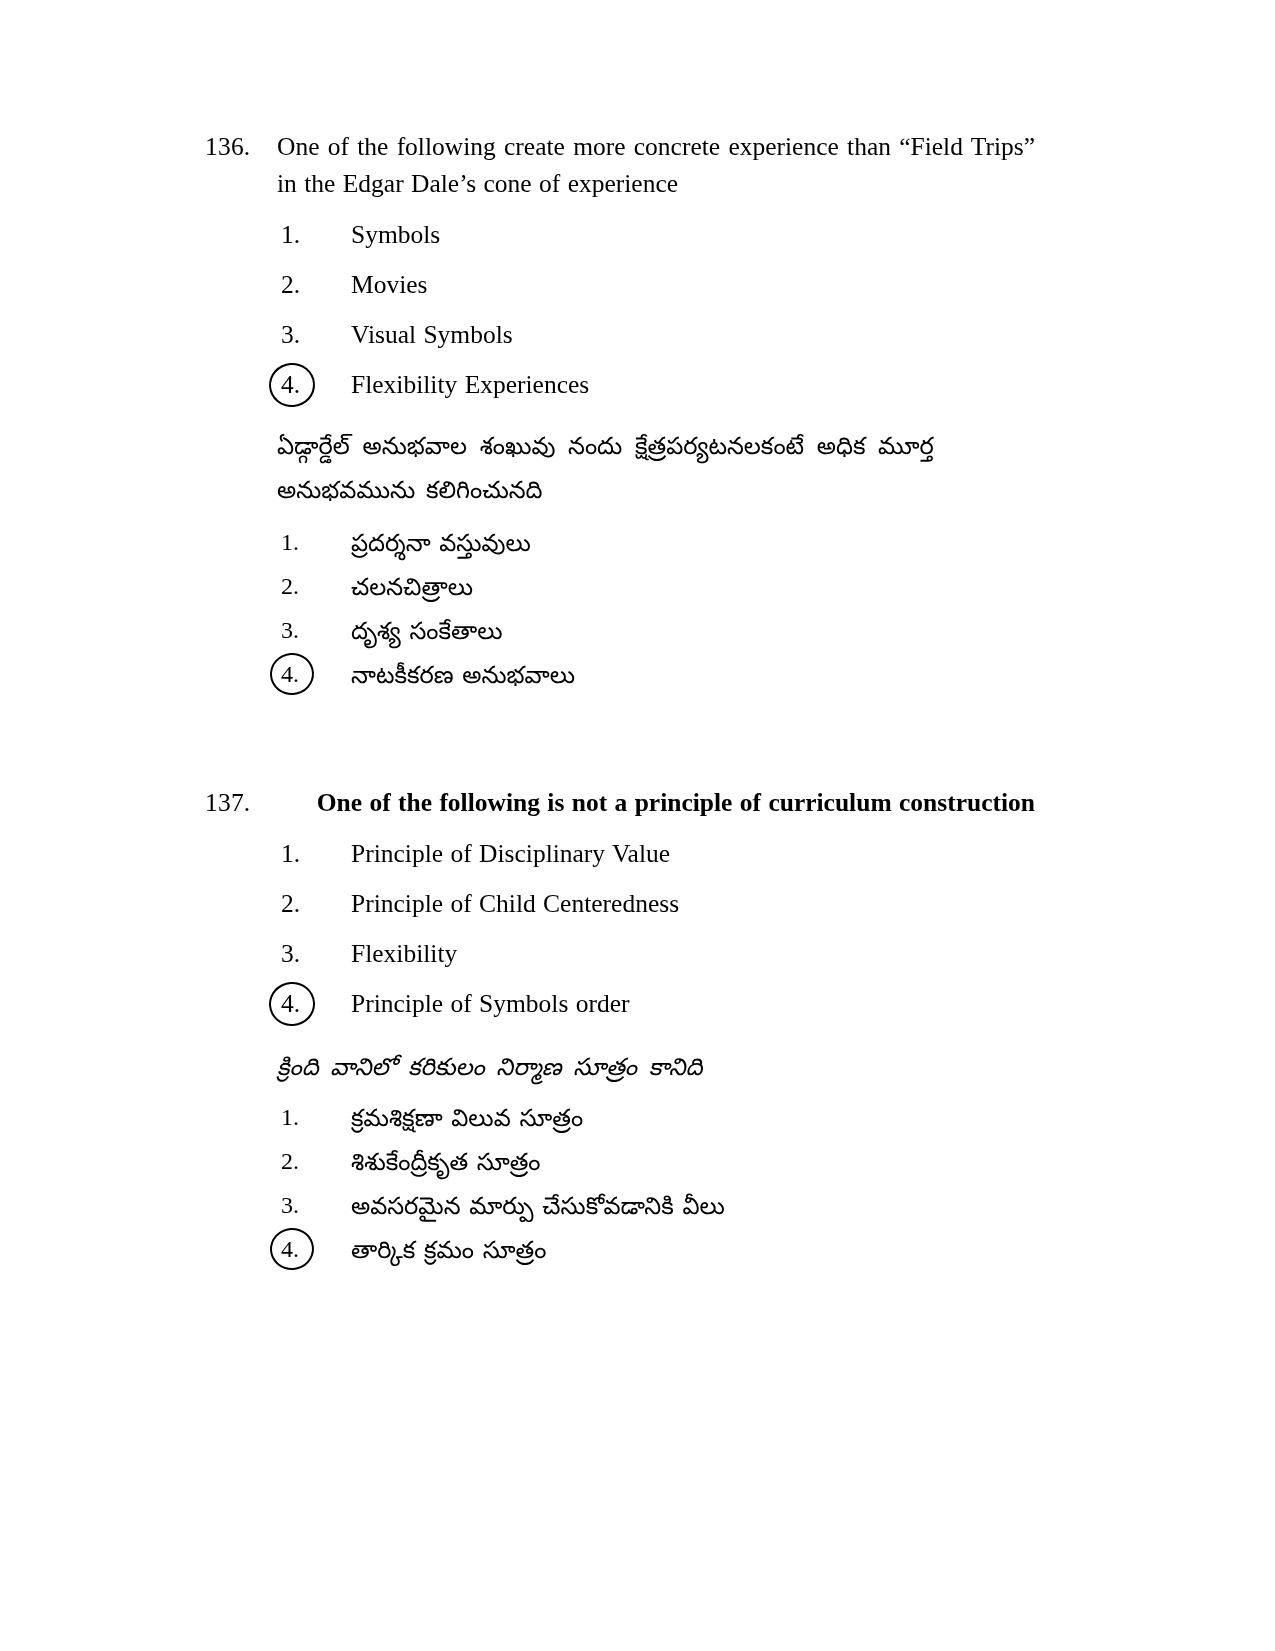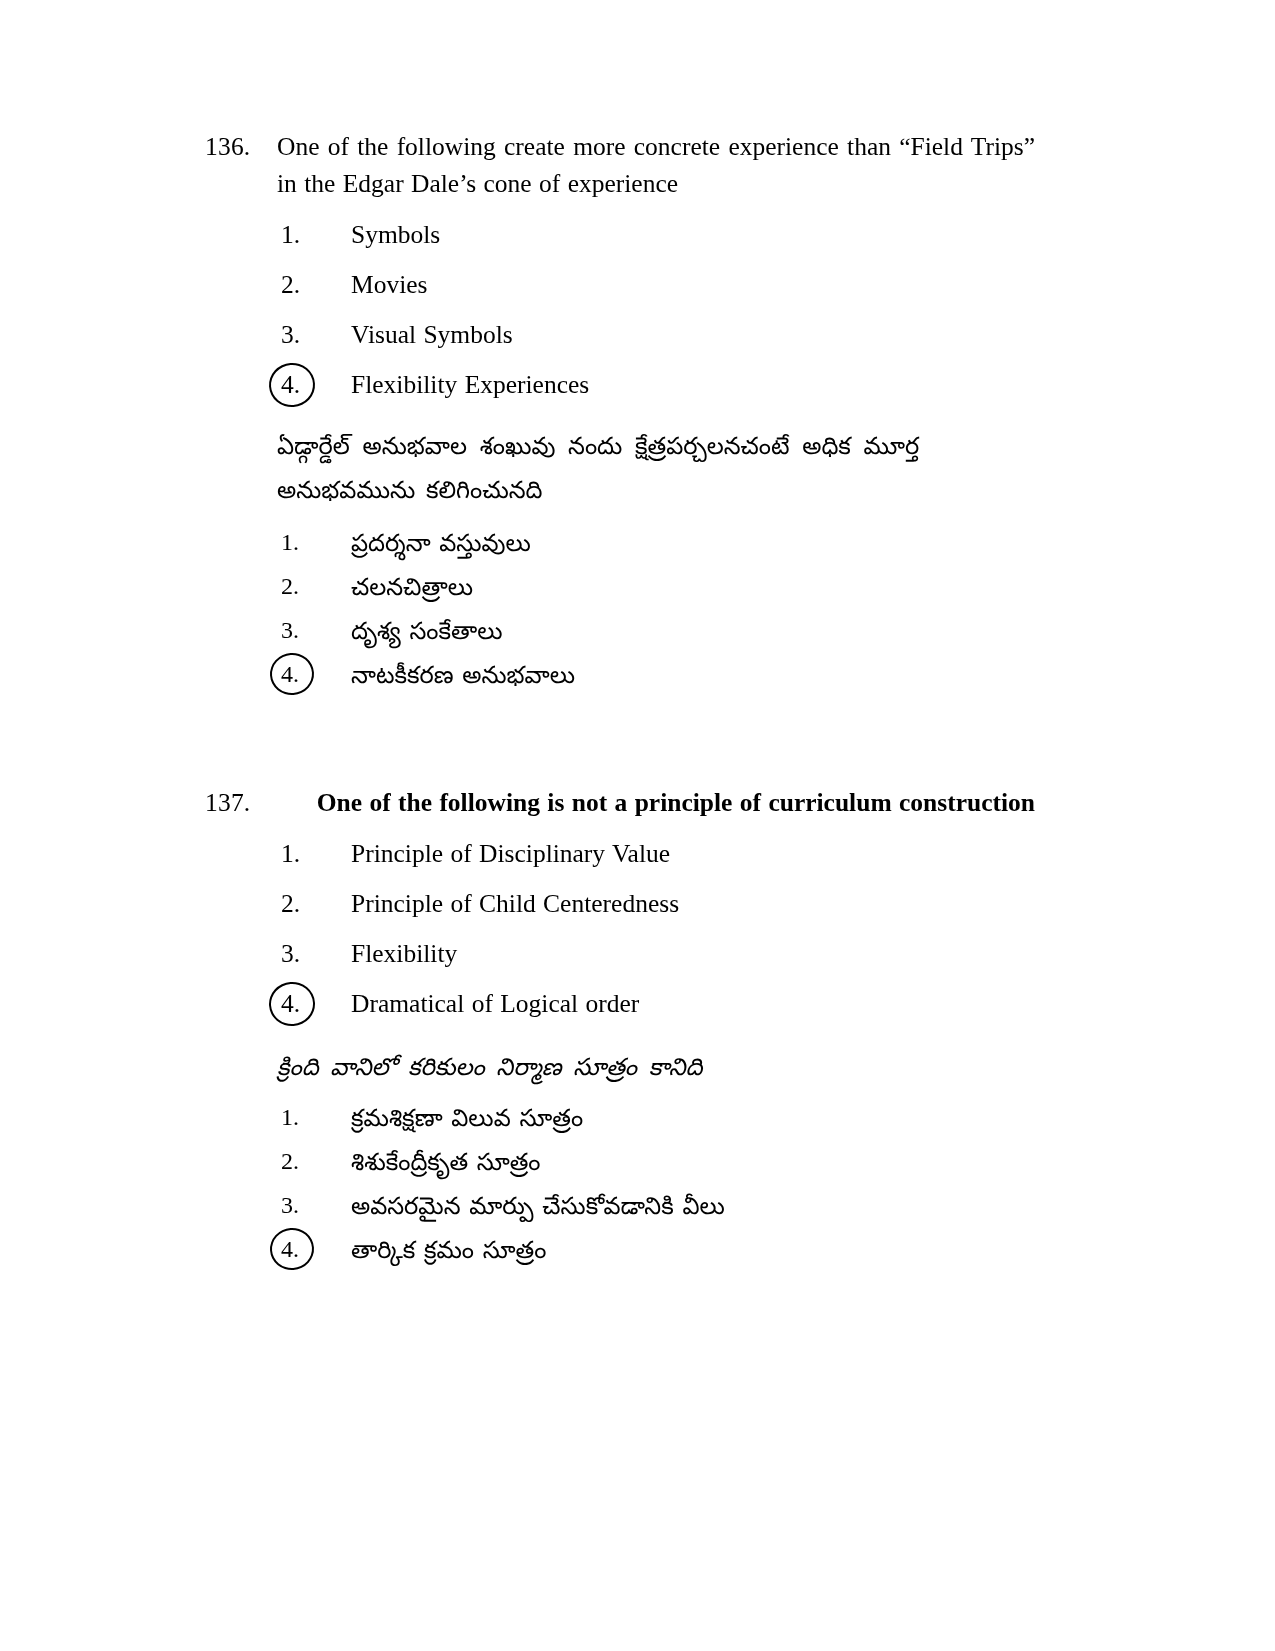--- a/index.html
+++ b/index.html
@@ -171,21 +171,21 @@
           <div class="opt-spacer"></div>
           <div class="opt-marker">
             <span class="circle-mark"></span>
             <span>4.</span>
           </div>
           <div class="opt-text-en">Flexibility Experiences</div>
         </div>
       </div>
 
       <div class="te-stem">
-        <span>ఏడ్గార్డేల్ అనుభవాల శంఖువు నందు క్షేత్రపర్చలనచంటే అధిక మూర్త</span>
+        <span>ఏడ్గార్డేల్ అనుభవాల శంఖువు నందు క్షేత్రపర్యటనలకంటే అధిక మూర్త</span>
         <span class="line2">అనుభవమును కలిగించునది</span>
       </div>
 
       <div class="opts-te">
         <div class="opt-row te">
           <div class="opt-spacer"></div>
           <div class="opt-marker te">1.</div>
           <div class="opt-text-te">ప్రదర్శనా వస్తువులు</div>
         </div>
         <div class="opt-row te">
@@ -233,21 +233,21 @@
           <div class="opt-spacer"></div>
           <div class="opt-marker">3.</div>
           <div class="opt-text-en">Flexibility</div>
         </div>
         <div class="opt-row en">
           <div class="opt-spacer"></div>
           <div class="opt-marker">
             <span class="circle-mark"></span>
             <span>4.</span>
           </div>
-          <div class="opt-text-en">Dramatical of Logical order</div>
+          <div class="opt-text-en">Principle of Symbols order</div>
         </div>
       </div>
 
       <div class="te-stem single">
         <span>క్రింది వానిలో కరికులం నిర్మాణ సూత్రం కానిది</span>
       </div>
 
       <div class="opts-te">
         <div class="opt-row te">
           <div class="opt-spacer"></div>

